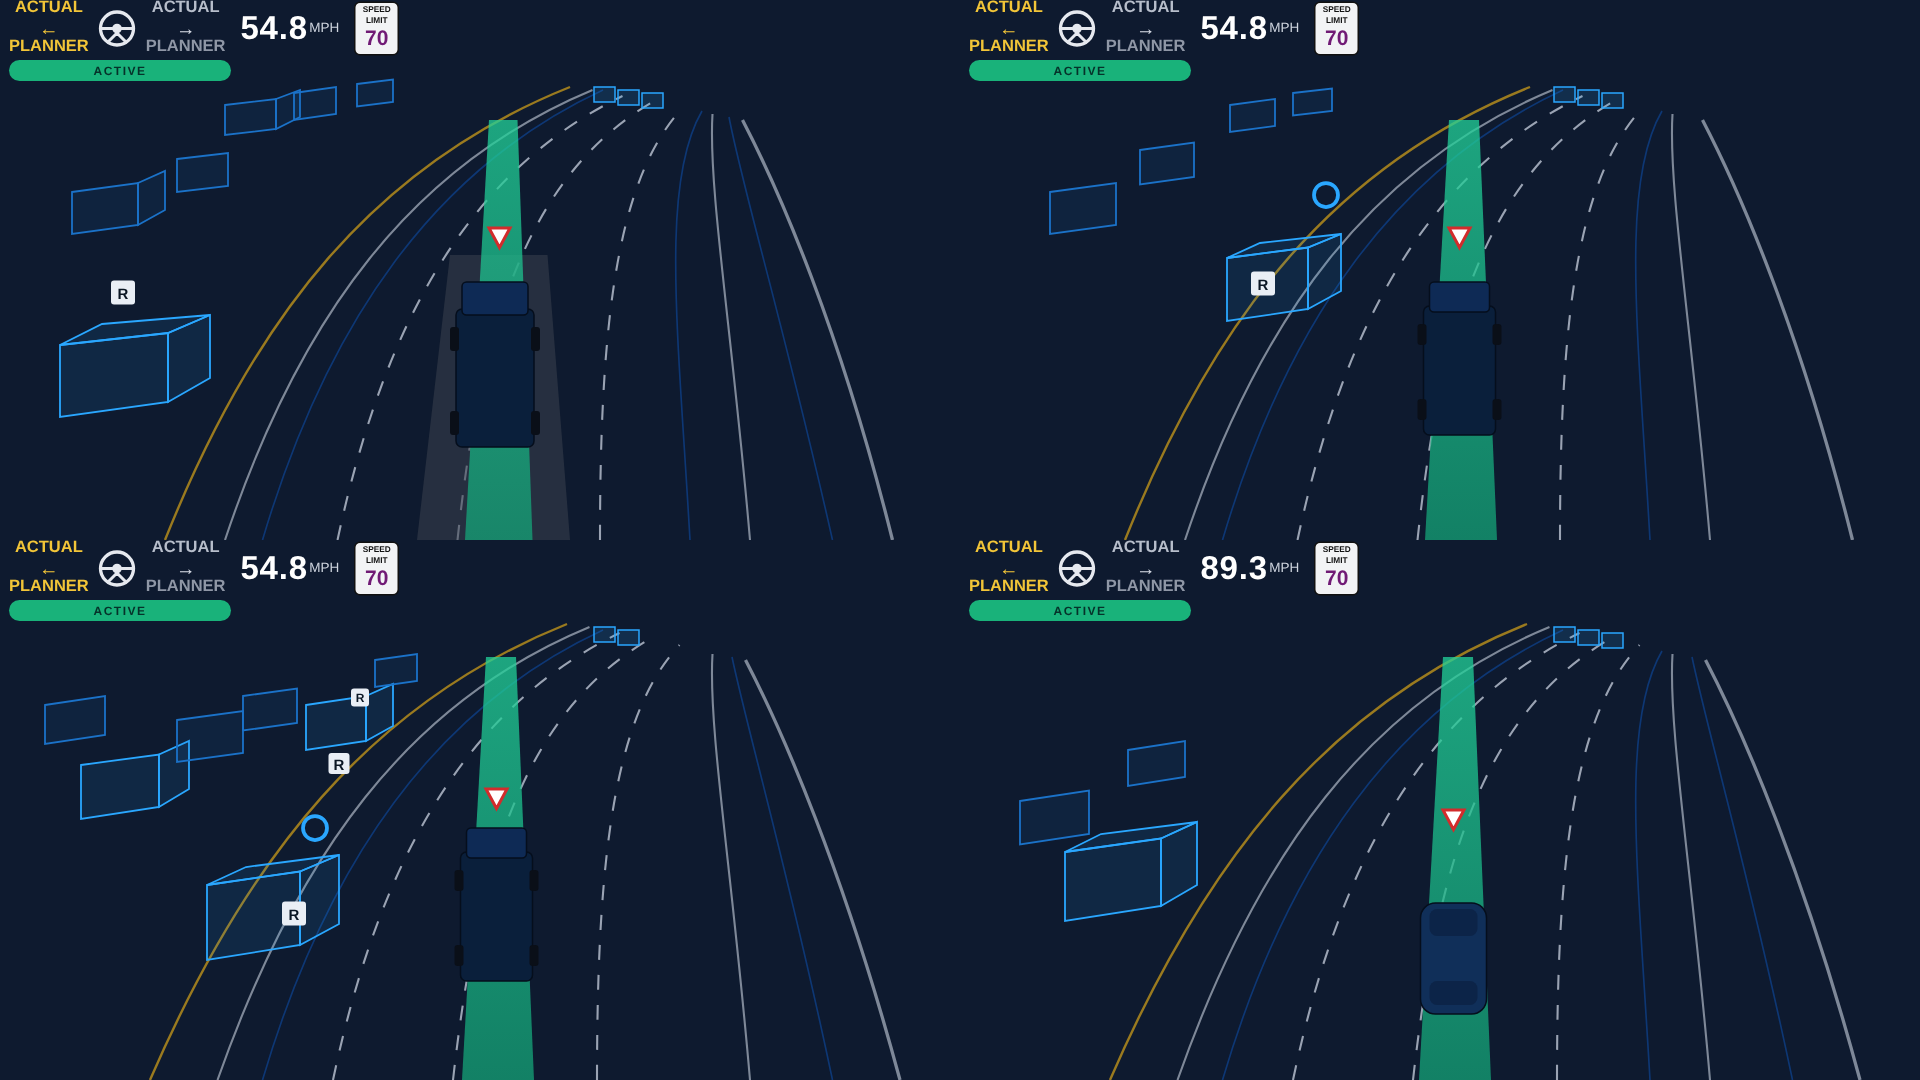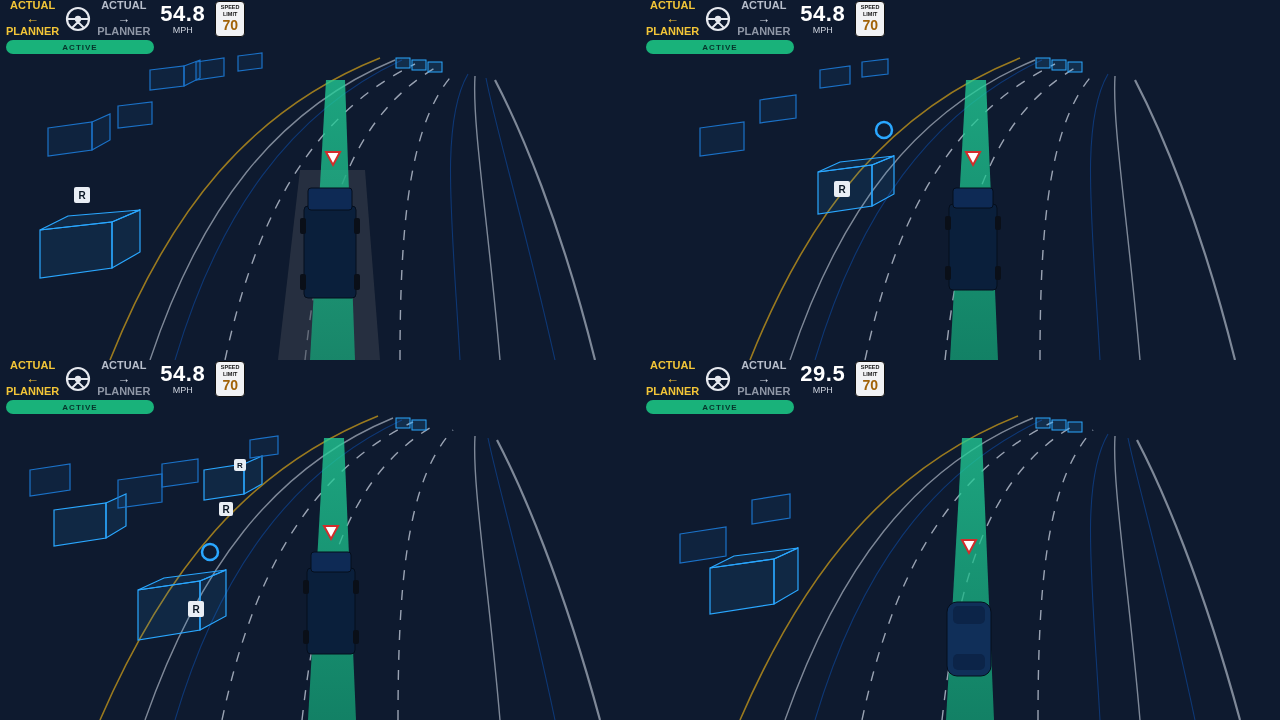--- a/index.html
+++ b/index.html
@@ -15,27 +15,27 @@
   .ap-block.left .actual { color: #f2c538; font-weight: 700; font-size: 11px; }
   .ap-block.left .planner { color: #f2c538; font-weight: 700; font-size: 11px; }
   .ap-block.right .actual { color: #b7becb; font-weight: 700; font-size: 11px; }
   .ap-block.right .planner { color: #8f97a6; font-weight: 700; font-size: 11px; }
   .arrow { color: #d9dee7; font-size: 13px; line-height: 1; }
   .ap-block.left .arrow { color: #f2c538; }
 
   .wheel { width: 26px; height: 26px; flex: 0 0 26px; }
   .wheel svg { width: 26px; height: 26px; display: block; }
 
-  .speed-block { display: flex; flex-direction: column; align-items: center; line-height: 1; gap: 1px; margin-left: 4px; }
+  .speed-block { display: flex; align-items: center; line-height: 1; gap: 1px; margin-left: 4px; }
   .speed-value { color: #fff; font-weight: 800; font-size: 22px; letter-spacing: 0.5px; }
   .speed-unit { color: #cfd5df; font-weight: 400; font-size: 9px; }
 
   .limit-sign { width: 30px; height: 36px; background: #f2f3f5; border: 1.5px solid #111; border-radius: 4px; display: flex; flex-direction: column; align-items: center; justify-content: center; line-height: 1; gap: 1px; margin-left: 4px; }
   .limit-top { color: #111; font-weight: 800; font-size: 5.5px; }
-  .limit-num { color: #a16207; font-weight: 900; font-size: 14px; }
+  .limit-num { color: #701a75; font-weight: 900; font-size: 14px; }
 
   .status-pill { width: 148px; height: 14px; border-radius: 7px; background: #19b27a; display: flex; align-items: center; justify-content: center; }
   .status-text { color: #06322a; font-weight: 800; font-size: 8px; letter-spacing: 1px; }
 
   
   .scene { position: absolute; inset: 0; z-index: 1; }
   .lane-solid { stroke: #7e8898; stroke-width: 1.4; fill: none; }
   .lane-edge  { stroke: #7e8898; stroke-width: 2.2; fill: none; }
   .lane-yellow{ stroke: #9a7a1f; stroke-width: 1.6; fill: none; }
   .lane-dash  { stroke: #9aa3b3; stroke-width: 1.4; fill: none; stroke-dasharray: 10 10; }
@@ -385,21 +385,21 @@
               <circle cx="13" cy="13" r="3.2" fill="#e6e9ef"></circle>
               <path d="M13 16 L7 22 M13 16 L19 22 M2 13 L10 13 M16 13 L24 13" stroke="#e6e9ef" stroke-width="2" stroke-linecap="round"></path>
             </svg>
           </span>
         <div class="ap-block right">
             <span class="actual">ACTUAL</span>
             <span class="arrow">→</span>
             <span class="planner">PLANNER</span>
           </div>
         <div class="speed-block">
-            <span class="speed-value">29.5</span>
+            <span class="speed-value">89.3</span>
             <span class="speed-unit">MPH</span>
           </div>
         <div class="limit-sign">
             <span class="limit-top">SPEED</span>
             <span class="limit-top">LIMIT</span>
             <span class="limit-num">70</span>
           </div>
       </div>
       <div class="status-pill">
           <span class="status-text">ACTIVE</span>

